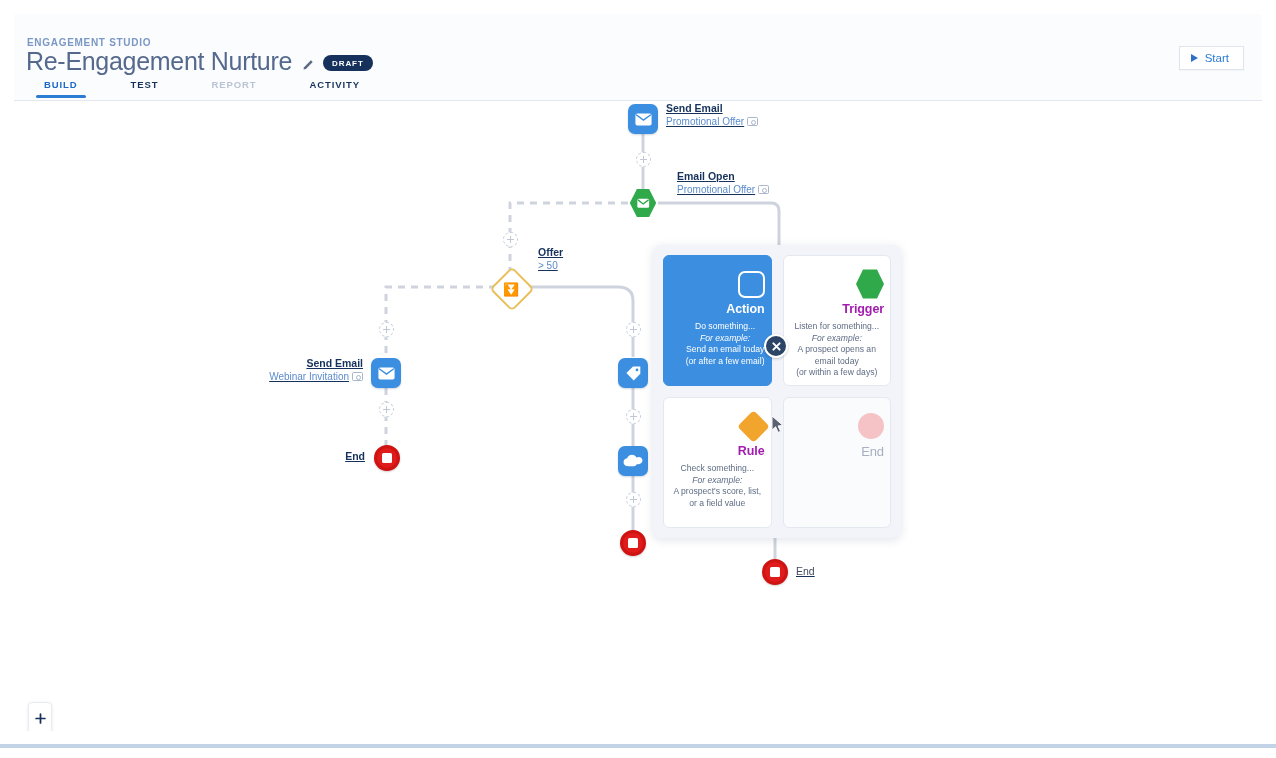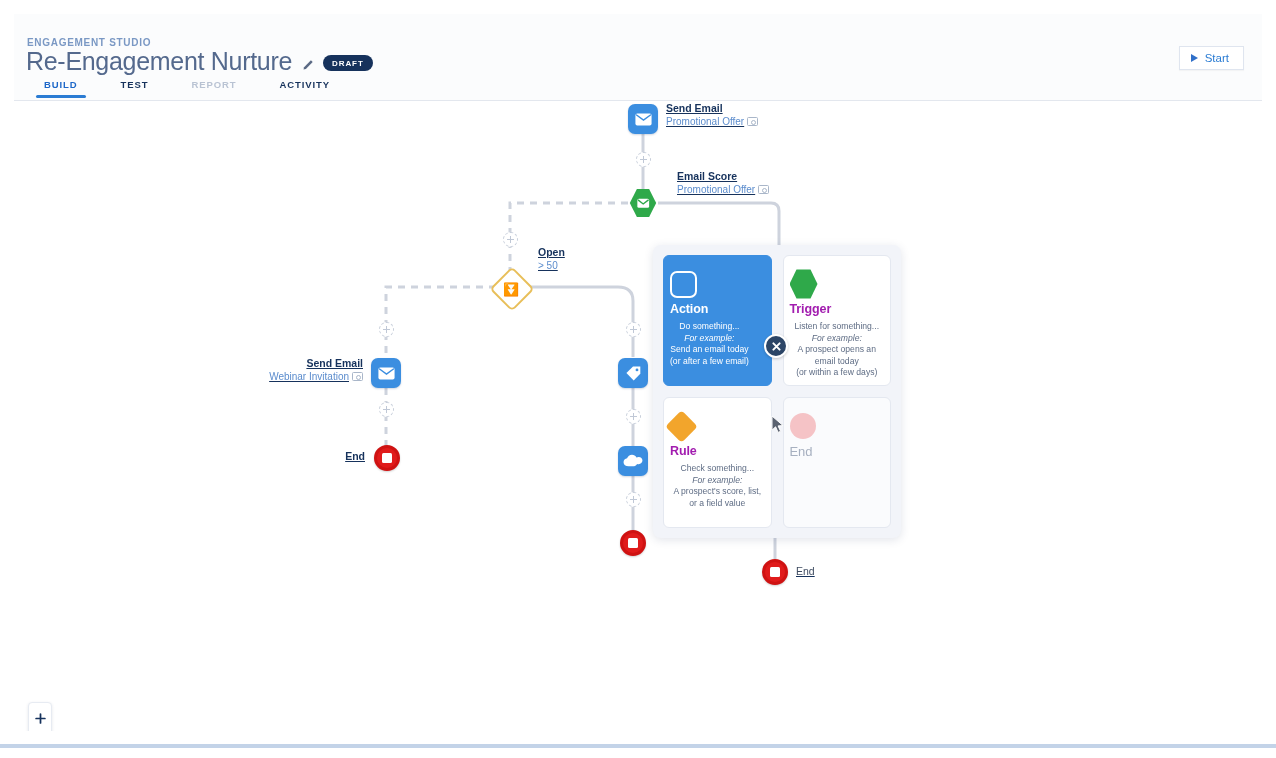--- a/index.html
+++ b/index.html
@@ -77,21 +77,21 @@
     letter-spacing: 0.9px;
     border-radius: 9px;
     padding: 4px 9px 3px 9px;
     position: relative;
     top: 2px;
   }
   #tabs {
     position: absolute;
     left: 12px; top: 61px;
     display: flex;
-    gap: 7px;
+    gap: 17px;
   }
   .tab {
     font-size: 9.5px;
     font-weight: 700;
     letter-spacing: 0.9px;
     color: #16325c;
     padding: 4px 18px 8px 18px;
     cursor: pointer;
     position: relative;
   }
@@ -301,21 +301,21 @@
     box-shadow: 0 1px 3px rgba(0,0,0,0.2);
   }
   #picker-close svg { display: block; }
 
   .pcard {
     background: #ffffff;
     border: 1px solid #e4e8f0;
     border-radius: 6px;
     display: flex;
     flex-direction: column;
-    align-items: flex-start;
+    align-items: flex-end;
     padding: 11px 6px 6px 6px;
     box-sizing: border-box;
     cursor: pointer;
   }
   .pcard.selected {
     background: #3b8ee0;
     border-color: #3b8ee0;
   }
   .pcard.dim { background: #fafbfd; }
   .pcard .glyph {
@@ -471,33 +471,33 @@
 
     <div class="node" style="left:613px; top:85px;">
       <div class="hex-icon">
         <svg width="34" height="34" viewBox="0 0 34 34">
           <path d="M10.5 2 L23.5 2 L31 17 L23.5 32 L10.5 32 L3 17 Z" fill="#2fa94a"></path>
           <rect x="11" y="12.5" width="12.5" height="9.5" rx="1.6" fill="#ffffff"></rect>
           <path d="M12 14 L17.2 18 L22.5 14" stroke="#2fa94a" stroke-width="1.5" fill="none" stroke-linecap="round"></path>
         </svg>
       </div>
       <div class="node-label" style="left:50px; top:-16px;">
-        <span class="t1">Email Score</span>
+        <span class="t1">Email Open</span>
         <span class="t2"><span>Promotional Offer</span><i class="cam"></i></span>
       </div>
     </div>
 
     <div class="plus-node" style="left:489px; top:131px;"></div>
 
     <div class="node" style="left:482px; top:172px;">
       <div class="diamond-icon">
         <span>⏬</span>
       </div>
       <div class="node-label" style="left:42px; top:-27px;">
-        <span class="t1">Open</span>
+        <span class="t1">Offer</span>
         <span class="t2">&gt; 50</span>
       </div>
     </div>
 
     <div class="plus-node" style="left:365px; top:221px;"></div>
     <div class="plus-node" style="left:612px; top:221px;"></div>
 
     <div class="node" style="left:357px; top:257px;">
       <div class="sq-icon">
         <svg width="17" height="13" viewBox="0 0 20 15">

